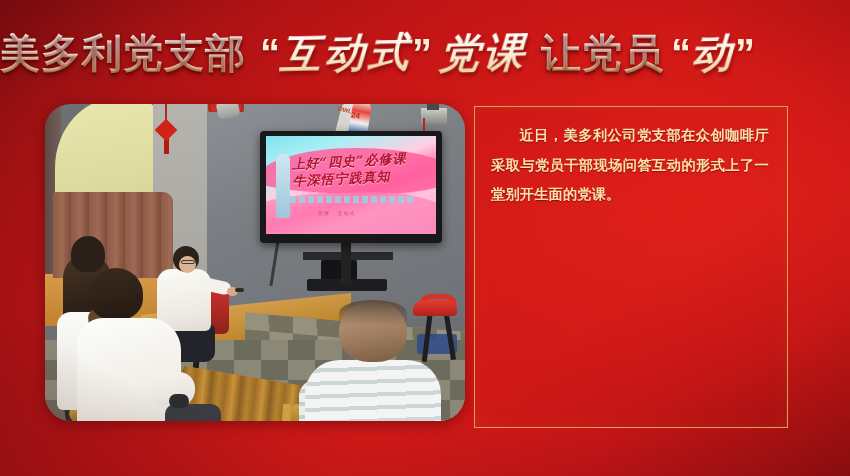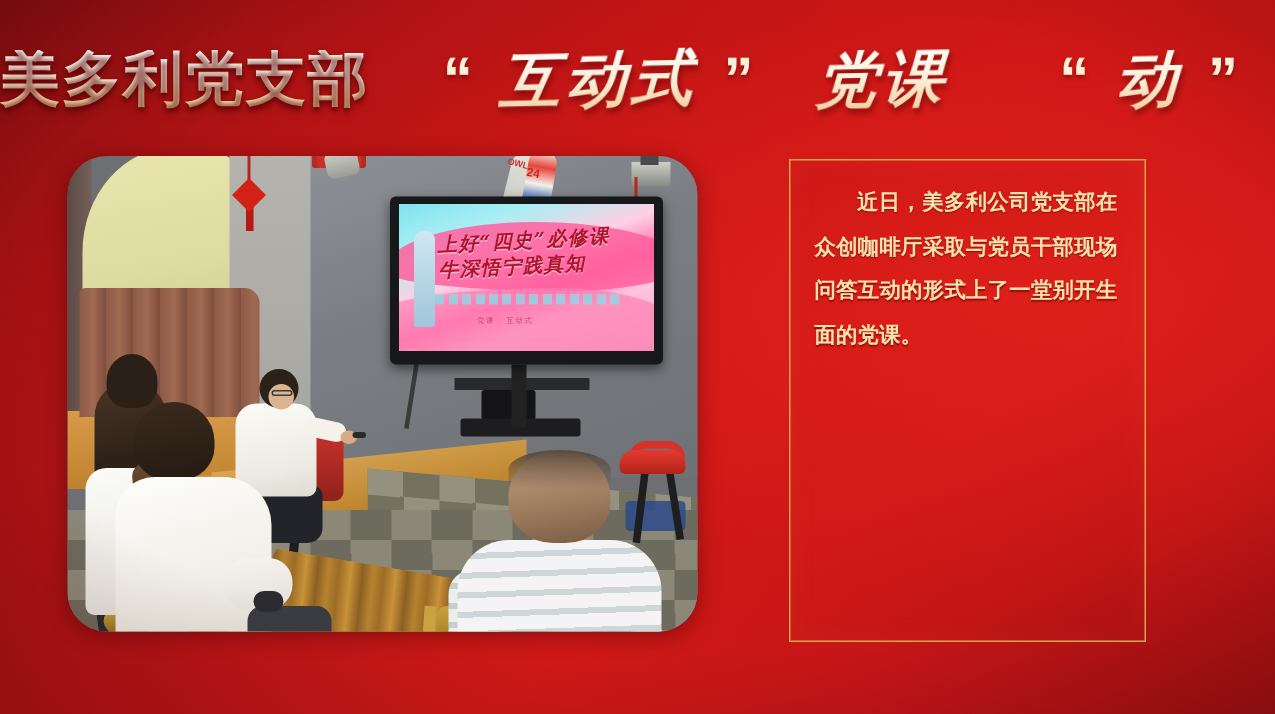--- a/index.html
+++ b/index.html
@@ -24,21 +24,21 @@
     pointer-events: none;
   }
 
   
   .title-bar {
     position: absolute;
     left: 0; right: 0; top: 22px;
     height: 62px;
     display: flex;
     align-items: center;
-    justify-content: space-between;
+    justify-content: flex-start;
     z-index: 5;
     white-space: nowrap;
   }
   .t-seg {
     display: inline-block;
     line-height: 1;
   }
   .t-bold {
     font-size: 40px;
     font-weight: bold;
@@ -256,22 +256,22 @@
   .st1 { left: 14px; top: 276px; width: 46px; height: 14px;
     background: linear-gradient(180deg,#c79c3d,#8e6a1f); border-radius: 8px; transform: rotate(-8deg);}
   .st1b{ left: 20px; top: 290px; width: 6px; height: 40px; background:#2b2b2d; transform: rotate(-8deg);}
   .st2 { left: 24px; top: 300px; width: 52px; height: 16px;
     background: linear-gradient(180deg,#cba241,#93701f); border-radius: 8px; transform: rotate(-6deg);}
   .st5 { left: 236px; top: 300px; width: 8px; height: 60px; background:#caa23f; transform: rotate(4deg);}
 
   
   .text-panel {
     position: absolute;
-    left: 526px; top: 106px;
-    width: 238px; height: 322px;
+    left: 474px; top: 106px;
+    width: 314px; height: 322px;
     border: 1.5px solid #d8a64a;
     background: linear-gradient(145deg, rgba(196,18,20,0.30) 0%, rgba(225,35,28,0.18) 55%, rgba(170,14,16,0.28) 100%);
     box-shadow: inset 0 0 22px rgba(255,170,120,0.06);
     padding: 14px 18px 10px 16px;
     z-index: 6;
   }
   .para {
     font-family: "Liberation Sans", sans-serif;
     font-size: 14.2px;
     font-weight: bold;
@@ -291,20 +291,21 @@
 
   <div class="title-bar">
     <span class="t-seg t-bold">美多利党支部</span>
     <span class="sp-m"></span>
     <span class="t-seg t-quote">“</span>
     <span class="t-seg t-brush">互动式</span>
     <span class="t-seg t-quote">”</span>
     <span class="sp-s"></span>
     <span class="t-seg t-brush">党课</span>
     <span class="sp-m"></span>
+    <span class="t-seg t-bold">让党员</span>
     <span class="sp-s"></span>
     <span class="t-seg t-quote">“</span>
     <span class="t-seg t-brush">动</span>
     <span class="t-seg t-quote">”</span>
     <span class="sp-s"></span>
   </div>
 
   <div class="photo-frame">
     <div class="ph alcove-wall"></div>
     <div class="ph alcove"></div>

